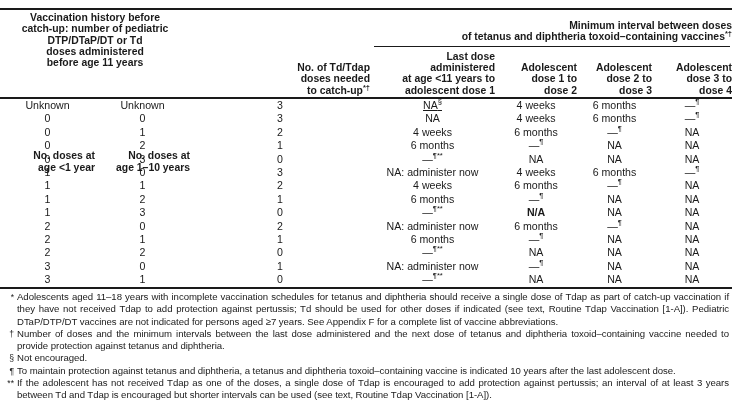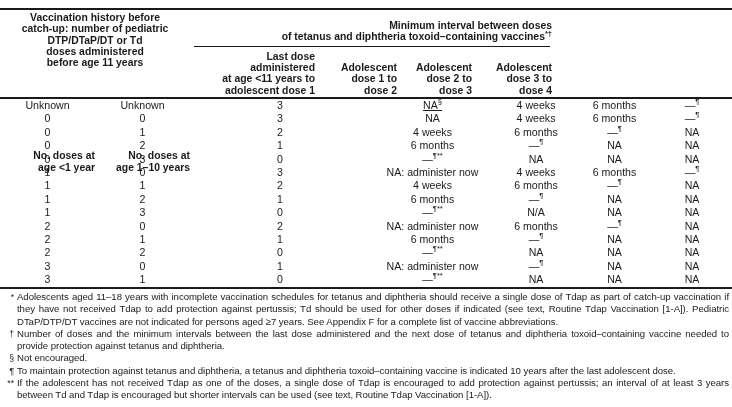--- a/index.html
+++ b/index.html
@@ -56,20 +56,23 @@
 
   <div class="header">
     <div class="blockA">
       <div class="group-head" id="left-group">Vaccination history before<br>catch-up: number of pediatric<br>DTP/DTaP/DT or Td<br>doses administered<br>before age 11 years</div>
       <div class="gruleA"></div>
       <div class="subrow" id="subrowA">
           <div class="colhead" style="width: 95px;">No. doses at<br>age &lt;1 year</div>
           <div class="colhead" style="width: 95px;">No. doses at<br>age 1–10 years</div>
         </div>
     </div>
+    <div class="blockB" id="blockB">
+        <div class="colhead" style="width: 180px;">No. of Td/Tdap<br>doses needed<br>to catch-up<sup>*†</sup></div>
+      </div>
     <div class="blockC">
       <div class="group-head" id="right-group">Minimum interval between doses<br>of tetanus and diphtheria toxoid–containing vaccines<sup>*†</sup></div>
       <div class="gruleC"></div>
       <div class="subrow" id="subrowC">
           <div class="colhead" style="width: 125px;">Last dose<br>administered<br>at age &lt;11 years to<br>adolescent dose 1</div>
           <div class="colhead" style="width: 82px;">Adolescent<br>dose 1 to<br>dose 2</div>
           <div class="colhead" style="width: 75px;">Adolescent<br>dose 2 to<br>dose 3</div>
           <div class="colhead" style="width: 80px;">Adolescent<br>dose 3 to<br>dose 4</div>
         </div>
     </div>
@@ -148,21 +151,21 @@
         <div class="tcell" style="width: 125px;">6 months</div>
         <div class="tcell" style="width: 82px;">—<sup>¶</sup></div>
         <div class="tcell" style="width: 75px;">NA</div>
         <div class="tcell" style="width: 80px;">NA</div>
       </div>
       <div class="trow">
         <div class="tcell" style="width: 95px;">1</div>
         <div class="tcell" style="width: 95px;">3</div>
         <div class="tcell" style="width: 180px;">0</div>
         <div class="tcell" style="width: 125px;">—<sup>¶**</sup></div>
-        <div class="tcell" style="width: 82px;">N/A</div>
+        <div class="tcell" style="width: 82px; font-weight: bold;">N/A</div>
         <div class="tcell" style="width: 75px;">NA</div>
         <div class="tcell" style="width: 80px;">NA</div>
       </div>
       <div class="trow">
         <div class="tcell" style="width: 95px;">2</div>
         <div class="tcell" style="width: 95px;">0</div>
         <div class="tcell" style="width: 180px;">2</div>
         <div class="tcell" style="width: 125px;">NA: administer now</div>
         <div class="tcell" style="width: 82px;">6 months</div>
         <div class="tcell" style="width: 75px;">—<sup>¶</sup></div>

